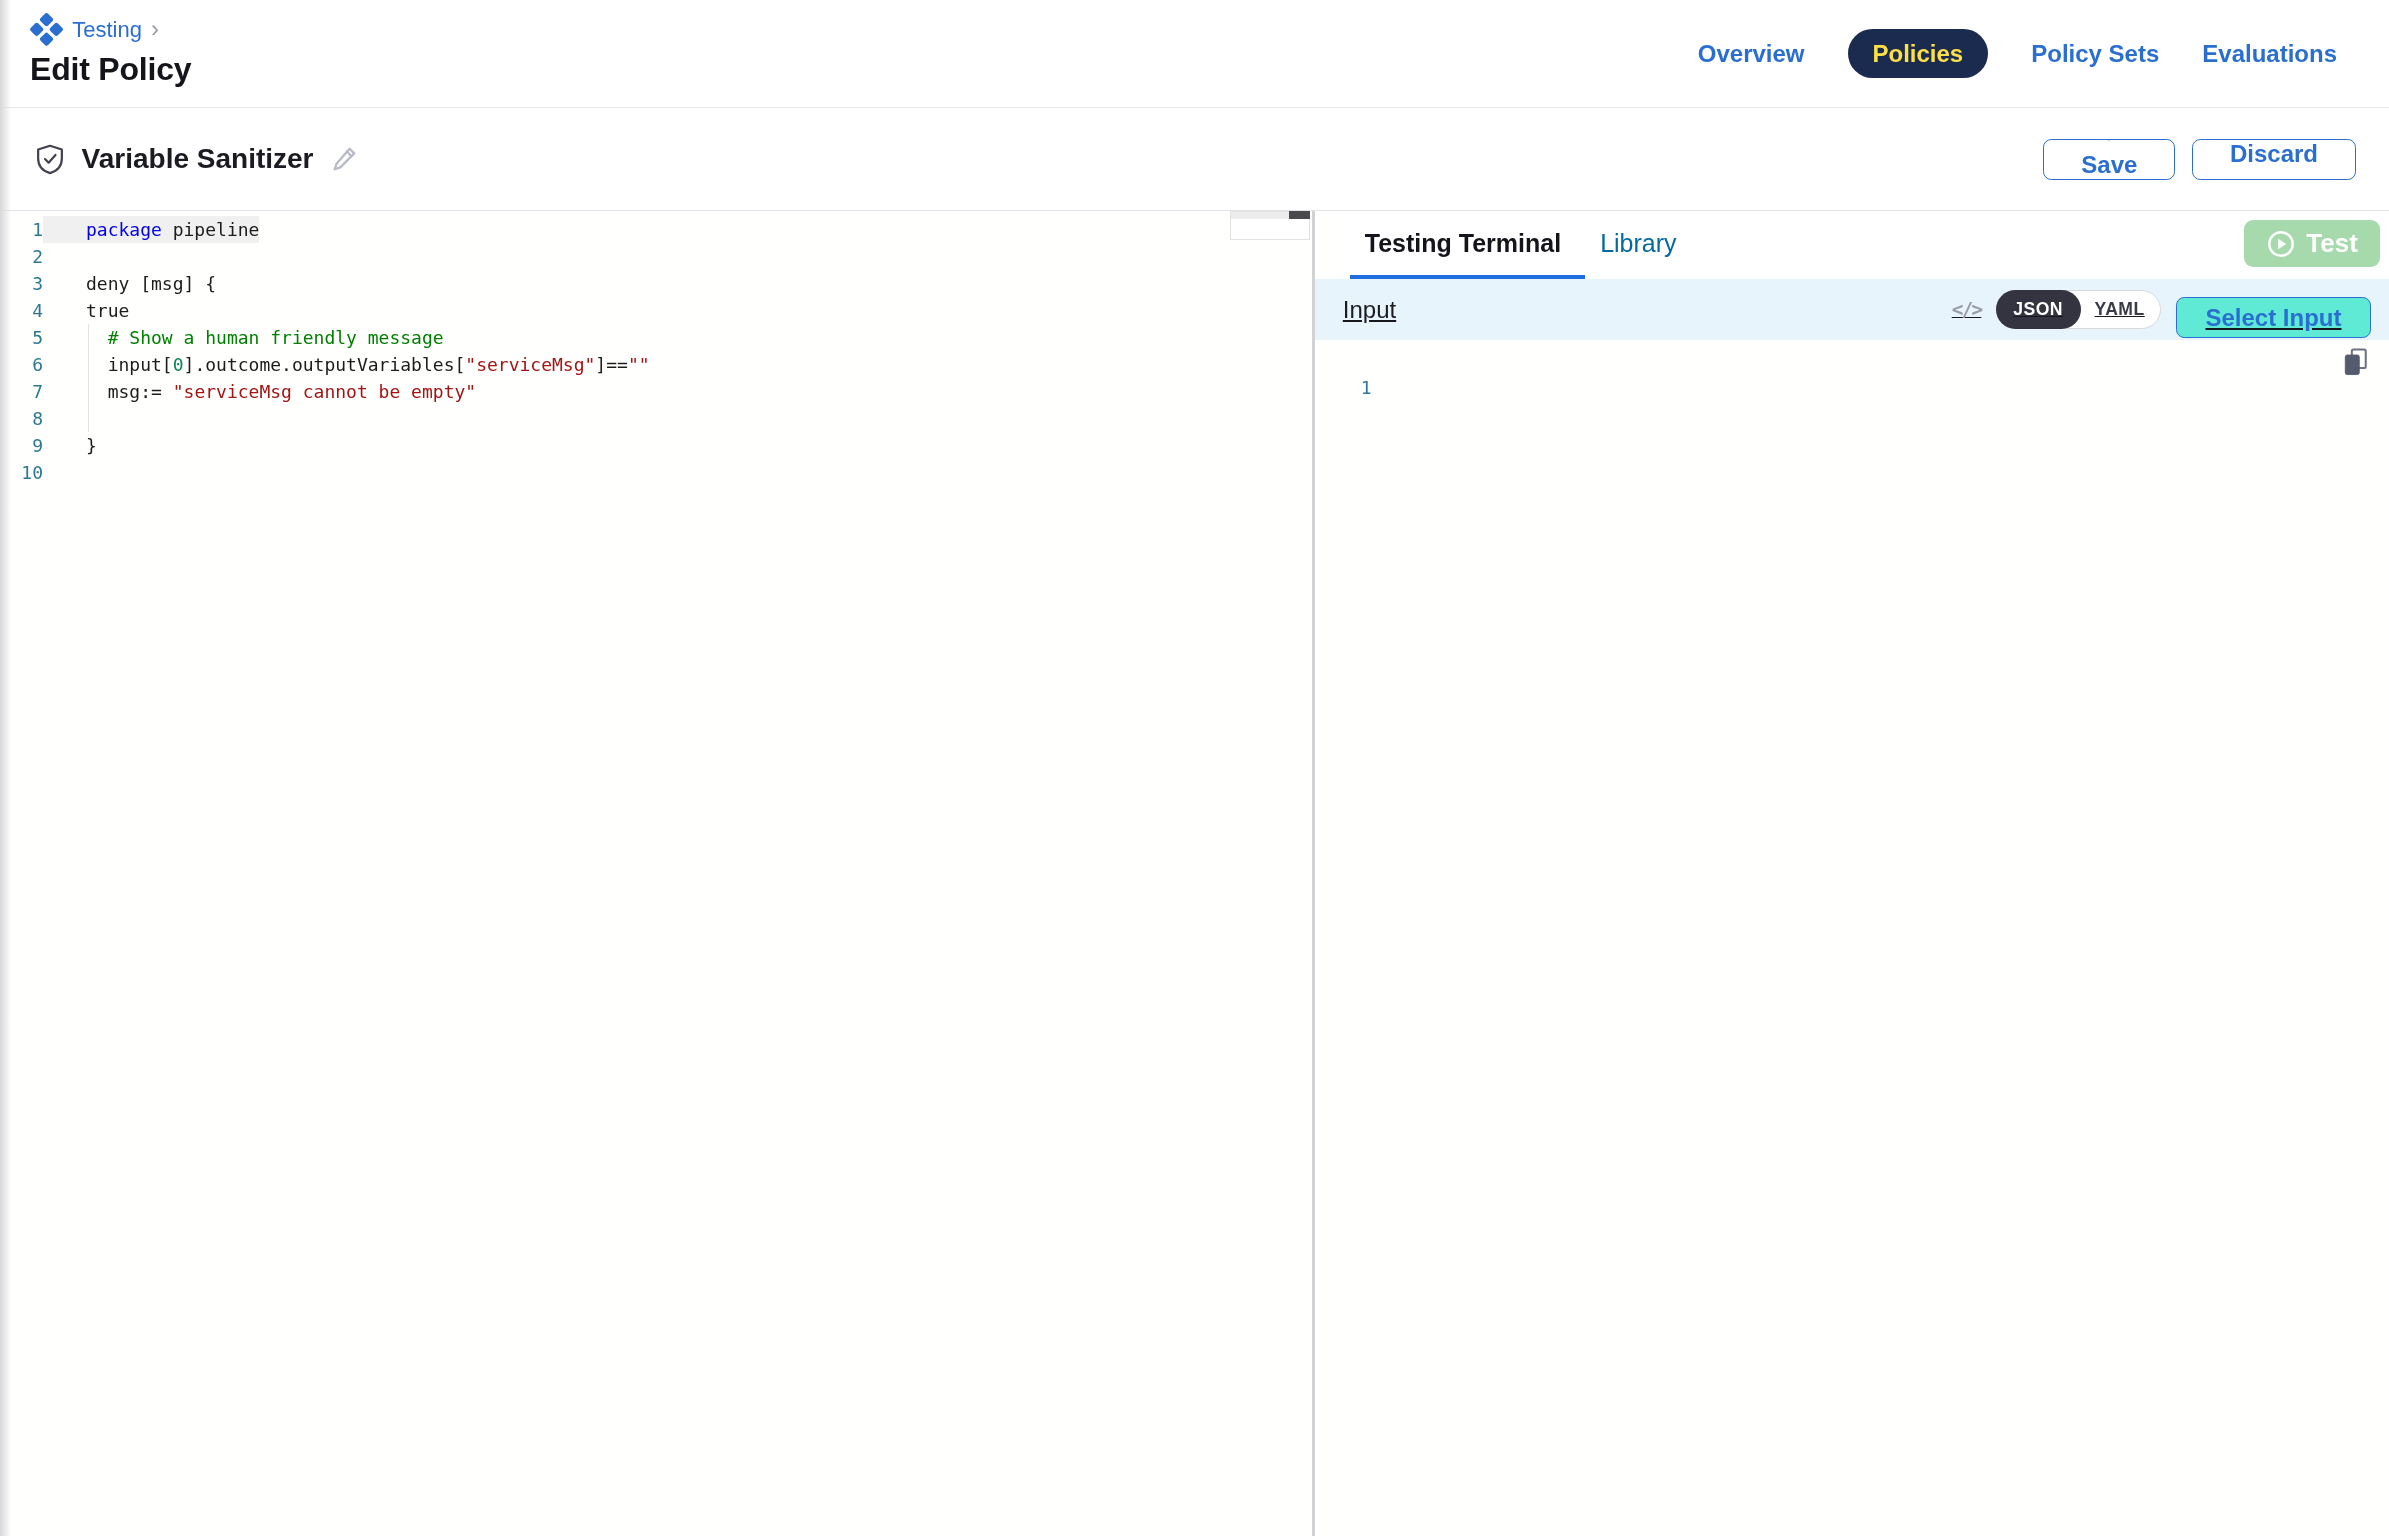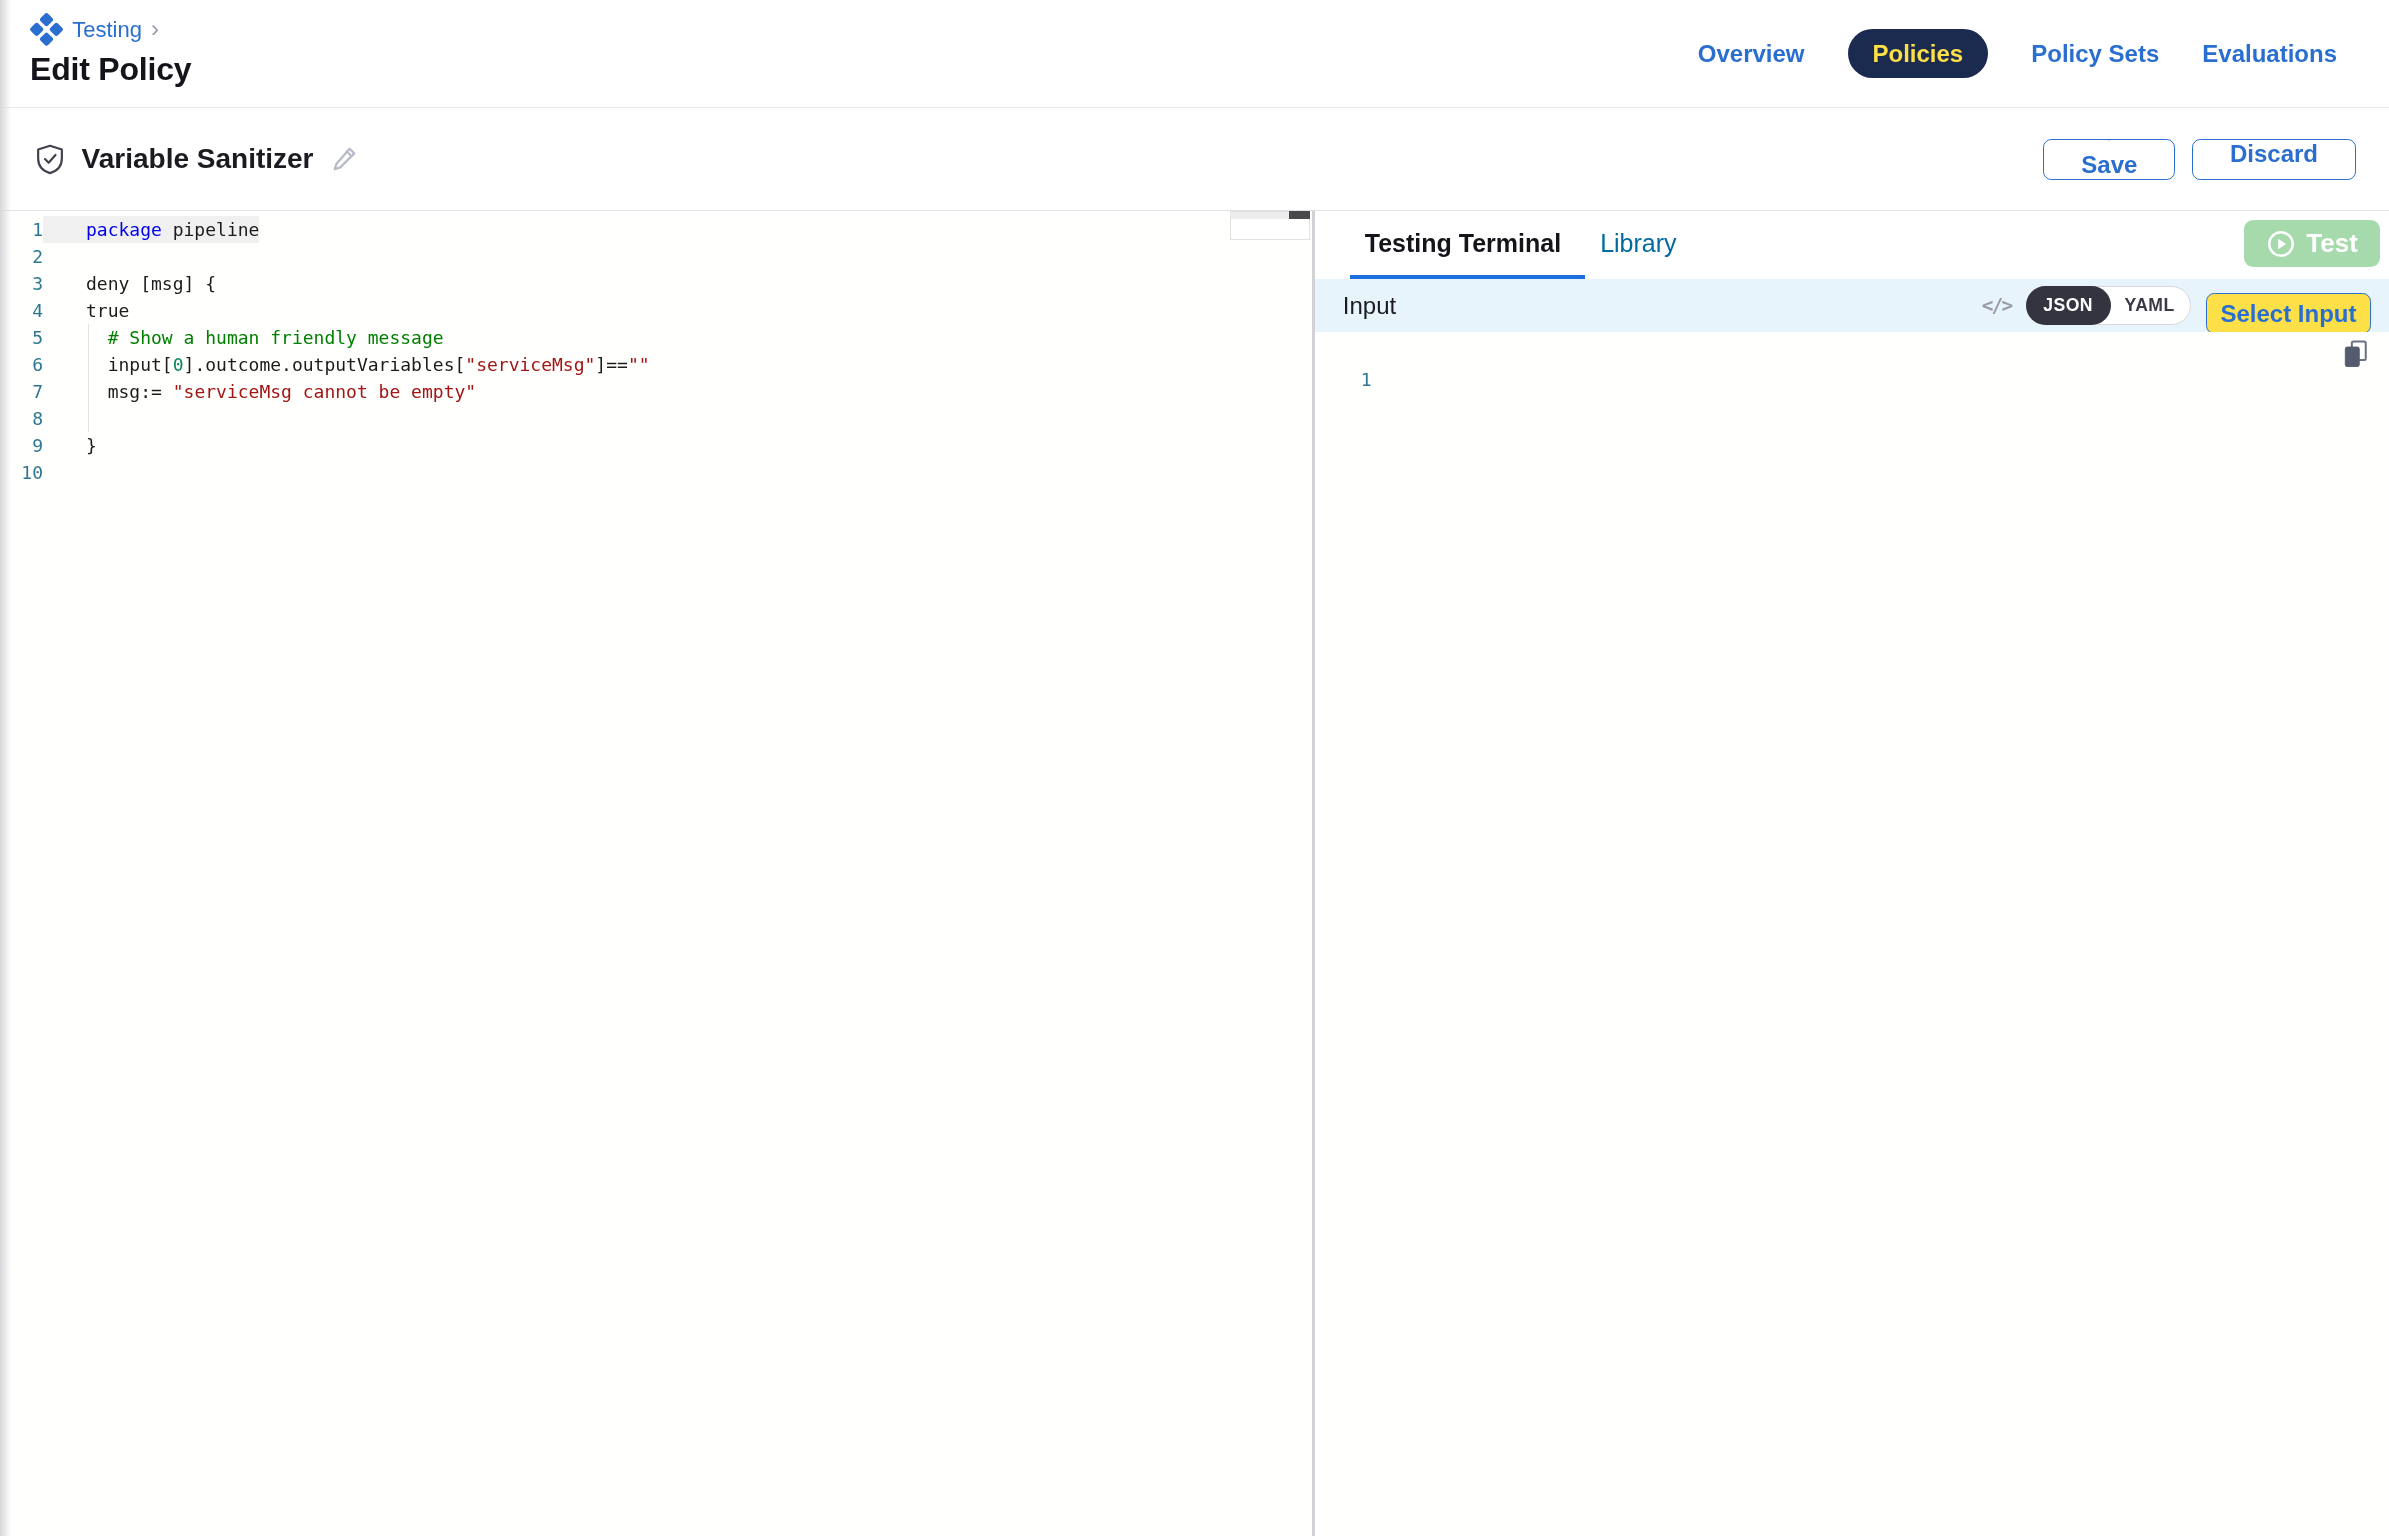--- a/index.html
+++ b/index.html
@@ -70,31 +70,31 @@
   .minimap-dash{position:absolute;top:-0.9px;right:-0.9px;width:21px;height:8.3px;background:#4a4a4e;}
 
   
   .panel-tabs{position:relative;height:68px;display:flex;align-items:stretch;padding-left:15px;background:#fff;flex:none;margin-left:20px;}
   .tab{display:flex;align-items:center;padding:0 24px 0 15px;font-size:25px;color:#0369a1;cursor:pointer;
     border-bottom:4.6px solid transparent;}
   .tab.active{font-weight:700;color:#14141b;border-bottom-color:#1d6fe0;}
   .test-btn{position:absolute;top:9.2px;right:9.2px;height:47px;display:flex;align-items:center;gap:10.2px;
     background:var(--green);border:none;border-radius:9.2px;padding:10px 22px;color:#fff;
     font-family:inherit;font-size:26px;font-weight:700;cursor:default;}
-  .input-header{height:53px;background:var(--input-bg);display:flex;align-items:center;justify-content:space-between;
-    padding:0 18.5px 0 28px;flex:none;}
+  .input-header{height:61px;background:var(--input-bg);display:flex;align-items:center;justify-content:space-between;
+    padding:0 18.5px 0 28px;flex:none;text-decoration:underline;}
   .input-label{font-size:24px;color:#1b1b22;}
   .input-header-right{display:flex;align-items:center;gap:15px;}
   .code-glyph{font-family:"DejaVu Sans Mono", monospace;font-size:19.4px;font-weight:700;color:#9a9ba8;letter-spacing:-1.8px;cursor:pointer;}
   .format-toggle{display:flex;align-items:center;background:#fff;border:1.8px solid #d8d8dc;border-radius:924px;height:39px;cursor:pointer;}
   .format-opt{font-size:17.6px;font-weight:700;letter-spacing:0.5px;color:#3a3b46;padding:0 15.7px;height:39px;
     display:flex;align-items:center;border-radius:924px;}
   .format-opt.selected{background:var(--charcoal);color:#fff;margin:-1.8px;height:39px;padding:0 17.6px;}
-  .select-input-btn{background:#fde047;border:1.8px solid var(--primary);color:var(--primary);border-radius:8.3px;height:41px;
-    padding:0 13px;font-family:inherit;font-size:24px;font-weight:600;cursor:pointer;margin-top:16px;}
+  .select-input-btn{background:#5eead4;border:1.8px solid var(--primary);color:var(--primary);border-radius:8.3px;height:41px;
+    padding:0 28px;font-family:inherit;font-size:24px;font-weight:600;cursor:pointer;margin-top:16px;}
   .input-editor{position:relative;flex:1;background:#fffffd;font-family:"DejaVu Sans Mono", monospace;}
   .input-lineno{position:absolute;left:46px;top:37px;font-size:18px;color:var(--lineno);}
   .copy-btn{position:absolute;top:6.5px;right:20.3px;background:none;border:none;cursor:pointer;}
 </style>
 </head>
 <body>
 
 <div class="page">
   <div class="left-shade"></div>
 

